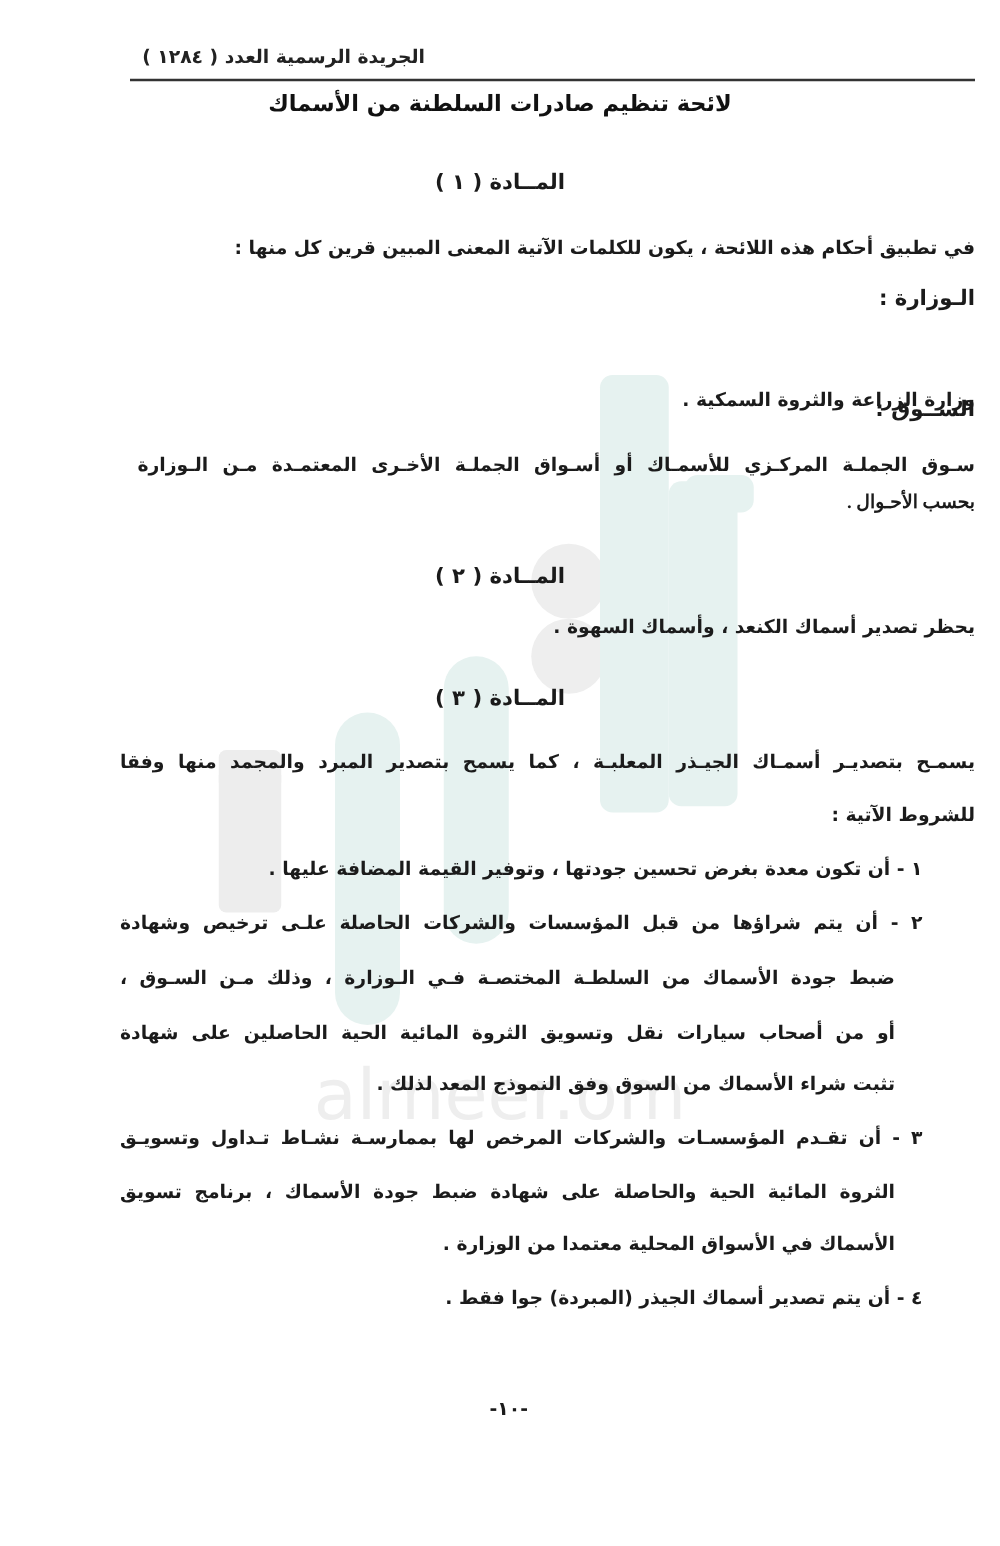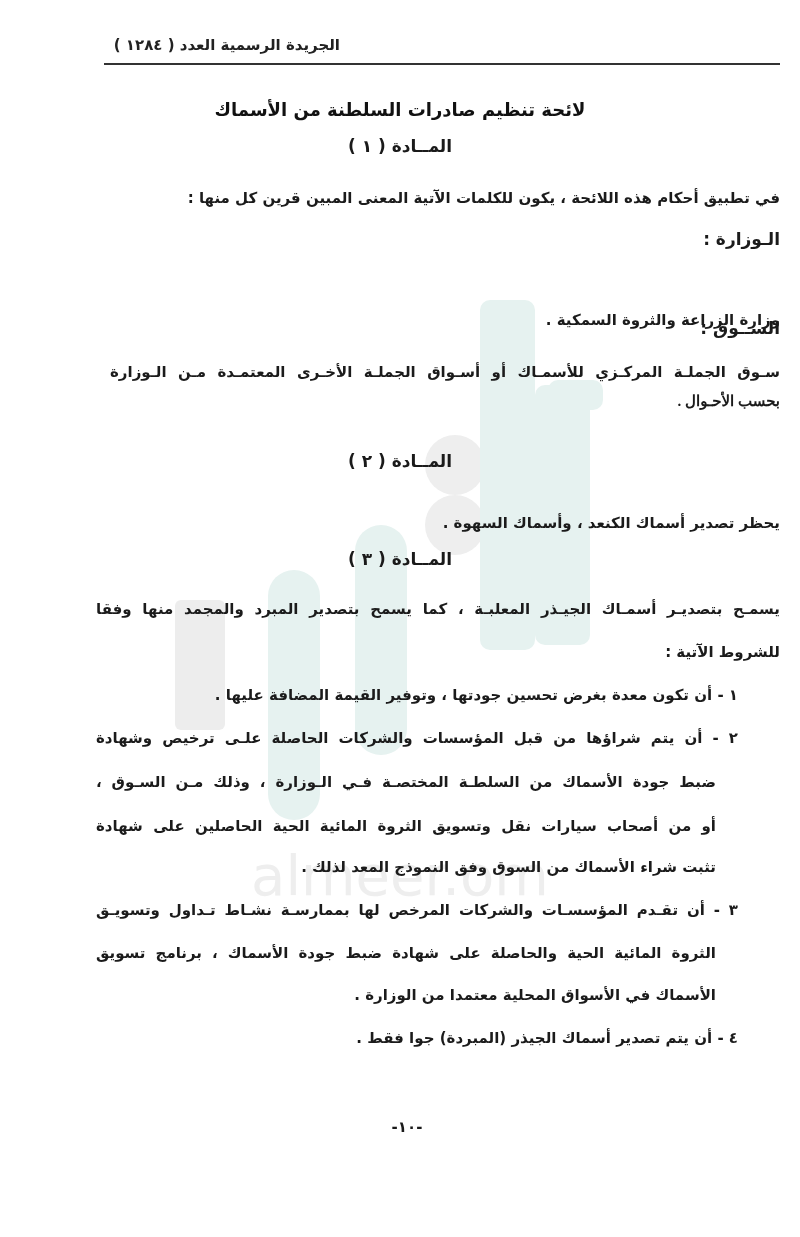--- a/index.html
+++ b/index.html
@@ -8,21 +8,21 @@
     font-family: "DejaVu Sans", sans-serif; color: #1a1a1a;
   }
   .page { position: absolute; left: 0; top: 0; width: 800px; height: 1237px; direction: rtl; }
   .watermark { position: absolute; left: 0; top: 0; width: 800px; height: 1237px; pointer-events: none; z-index: 0; }
   .content { position: relative; z-index: 1; }
   .running-header {
     position: absolute; top: 36px; right: 460px; left: auto;
     font-size: 15px; font-weight: bold; white-space: nowrap; color: #222;
   }
   .rule { position: absolute; top: 63px; left: 104px; width: 676px; height: 0; border-top: 2.5px solid #333; }
-  .title { position: absolute; top: 99px; left: 0; width: 800px; text-align: center; font-size: 18px; font-weight: bold; color: #111; }
+  .title { position: absolute; top: 73px; left: 0; width: 800px; text-align: center; font-size: 18px; font-weight: bold; color: #111; }
   .article-head { position: absolute; left: 0; width: 800px; text-align: center; font-size: 17px; font-weight: bold; }
   .line { position: absolute; right: 20px; font-size: 15px; font-weight: bold; white-space: nowrap; color: #1b1b1b; }
   .line.full { left: 96px; text-align: justify; text-align-last: justify; }
   .def-term { font-size: 17px; }
   .page-number { position: absolute; top: 1118px; left: 0; width: 800px; text-align: center; font-size: 15px; font-weight: bold; direction: ltr; padding-left: 7px; }
 </style>
 </head>
 <body>
 
 <div class="page">
@@ -52,21 +52,21 @@
 
     <div class="article-head" style="top:136px;">المــادة ( ١ )</div>
     <div class="line" style="top:189px;">في تطبيق أحكام هذه اللائحة ، يكون للكلمات الآتية المعنى المبين قرين كل منها :</div>
     <div class="line def-term" style="top:229px;">الـوزارة :</div>
     <div class="line" style="top:274px;margin-top:37px;">وزارة الزراعة والثروة السمكية .</div>
     <div class="line def-term" style="top:318px;">الســوق :</div>
     <div class="line full" style="top:363px;margin-left:14px;">سـوق الجملـة المركـزي للأسمـاك أو أسـواق الجملـة الأخـرى المعتمـدة مـن الـوزارة</div>
     <div class="line" style="top:392px;font-family:Liberation Serif, serif;">بحسب الأحـوال .</div>
 
     <div class="article-head" style="top:451px;">المــادة ( ٢ )</div>
-    <div class="line" style="top:514px;">يحظر تصدير أسماك الكنعد ، وأسماك السهوة .</div>
+    <div class="line" style="top:492px;">يحظر تصدير أسماك الكنعد ، وأسماك السهوة .</div>
 
     <div class="article-head" style="top:549px;">المــادة ( ٣ )</div>
     <div class="line full" style="top:600px;">يسمـح بتصديـر أسمـاك الجيـذر المعلبـة ، كما يسمح بتصدير المبرد والمجمد منها وفقا</div>
     <div class="line" style="top:643px;">للشروط الآتية :</div>
 
     <div class="line" style="top:686px; right:62px;">١ - أن تكون معدة بغرض تحسين جودتها ، وتوفير القيمة المضافة عليها .</div>
 
     <div class="line full" style="top:729px; right:62px;">٢ - أن يتم شراؤها من قبل المؤسسات والشركات الحاصلة علـى ترخيص وشهادة</div>
     <div class="line full" style="top:773px; right:84px;">ضبط جودة الأسماك من السلطـة المختصـة فـي الـوزارة ، وذلك مـن السـوق ،</div>
     <div class="line full" style="top:817px; right:84px;">أو من أصحاب سيارات نقل وتسويق الثروة المائية الحية الحاصلين على شهادة</div>

